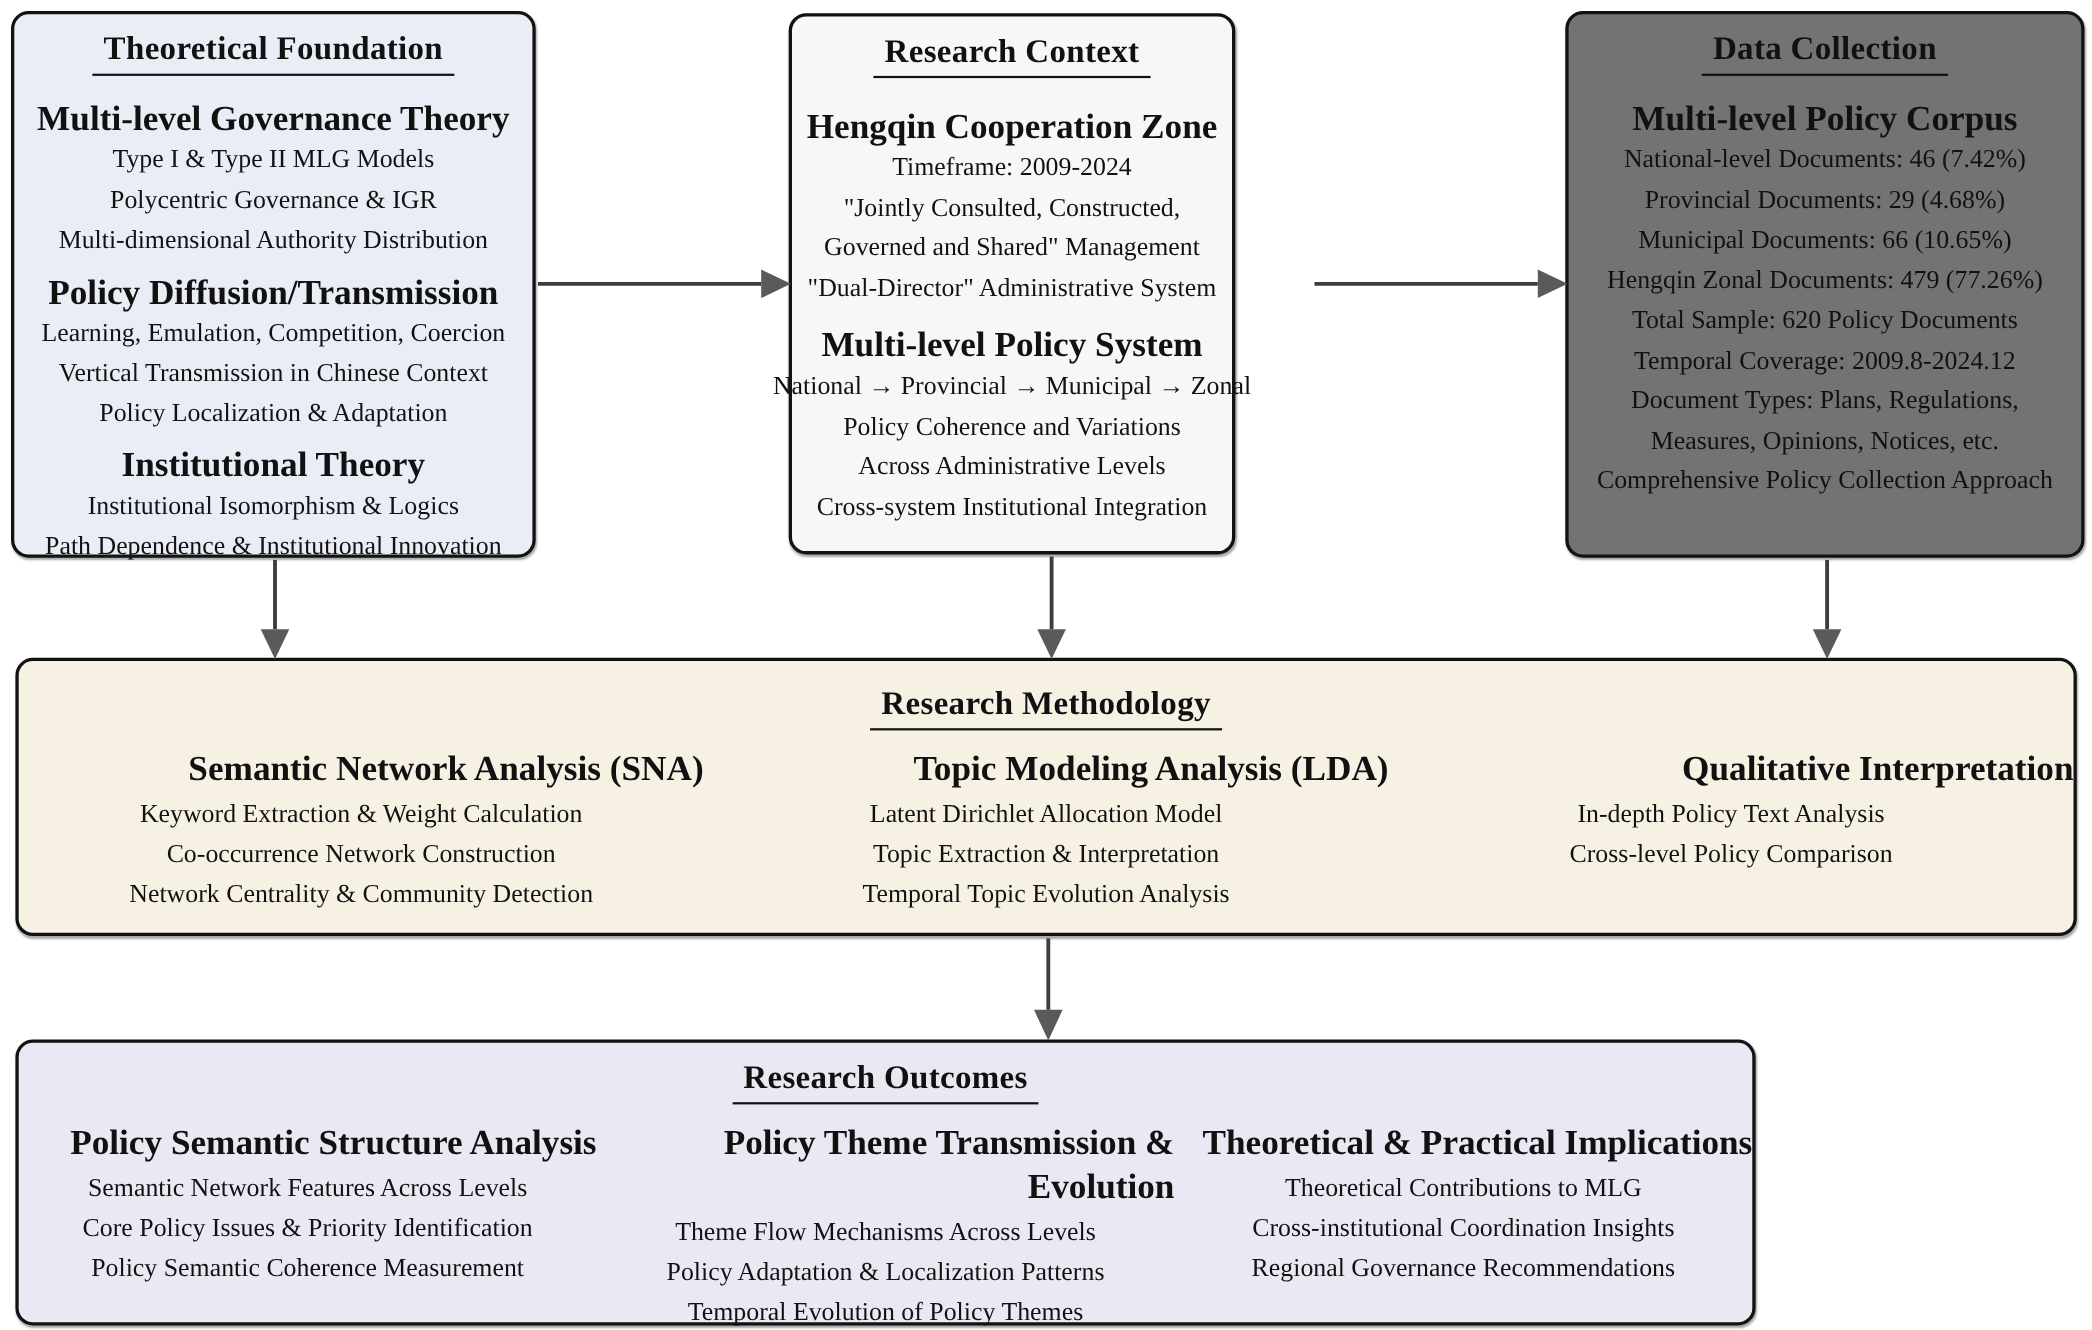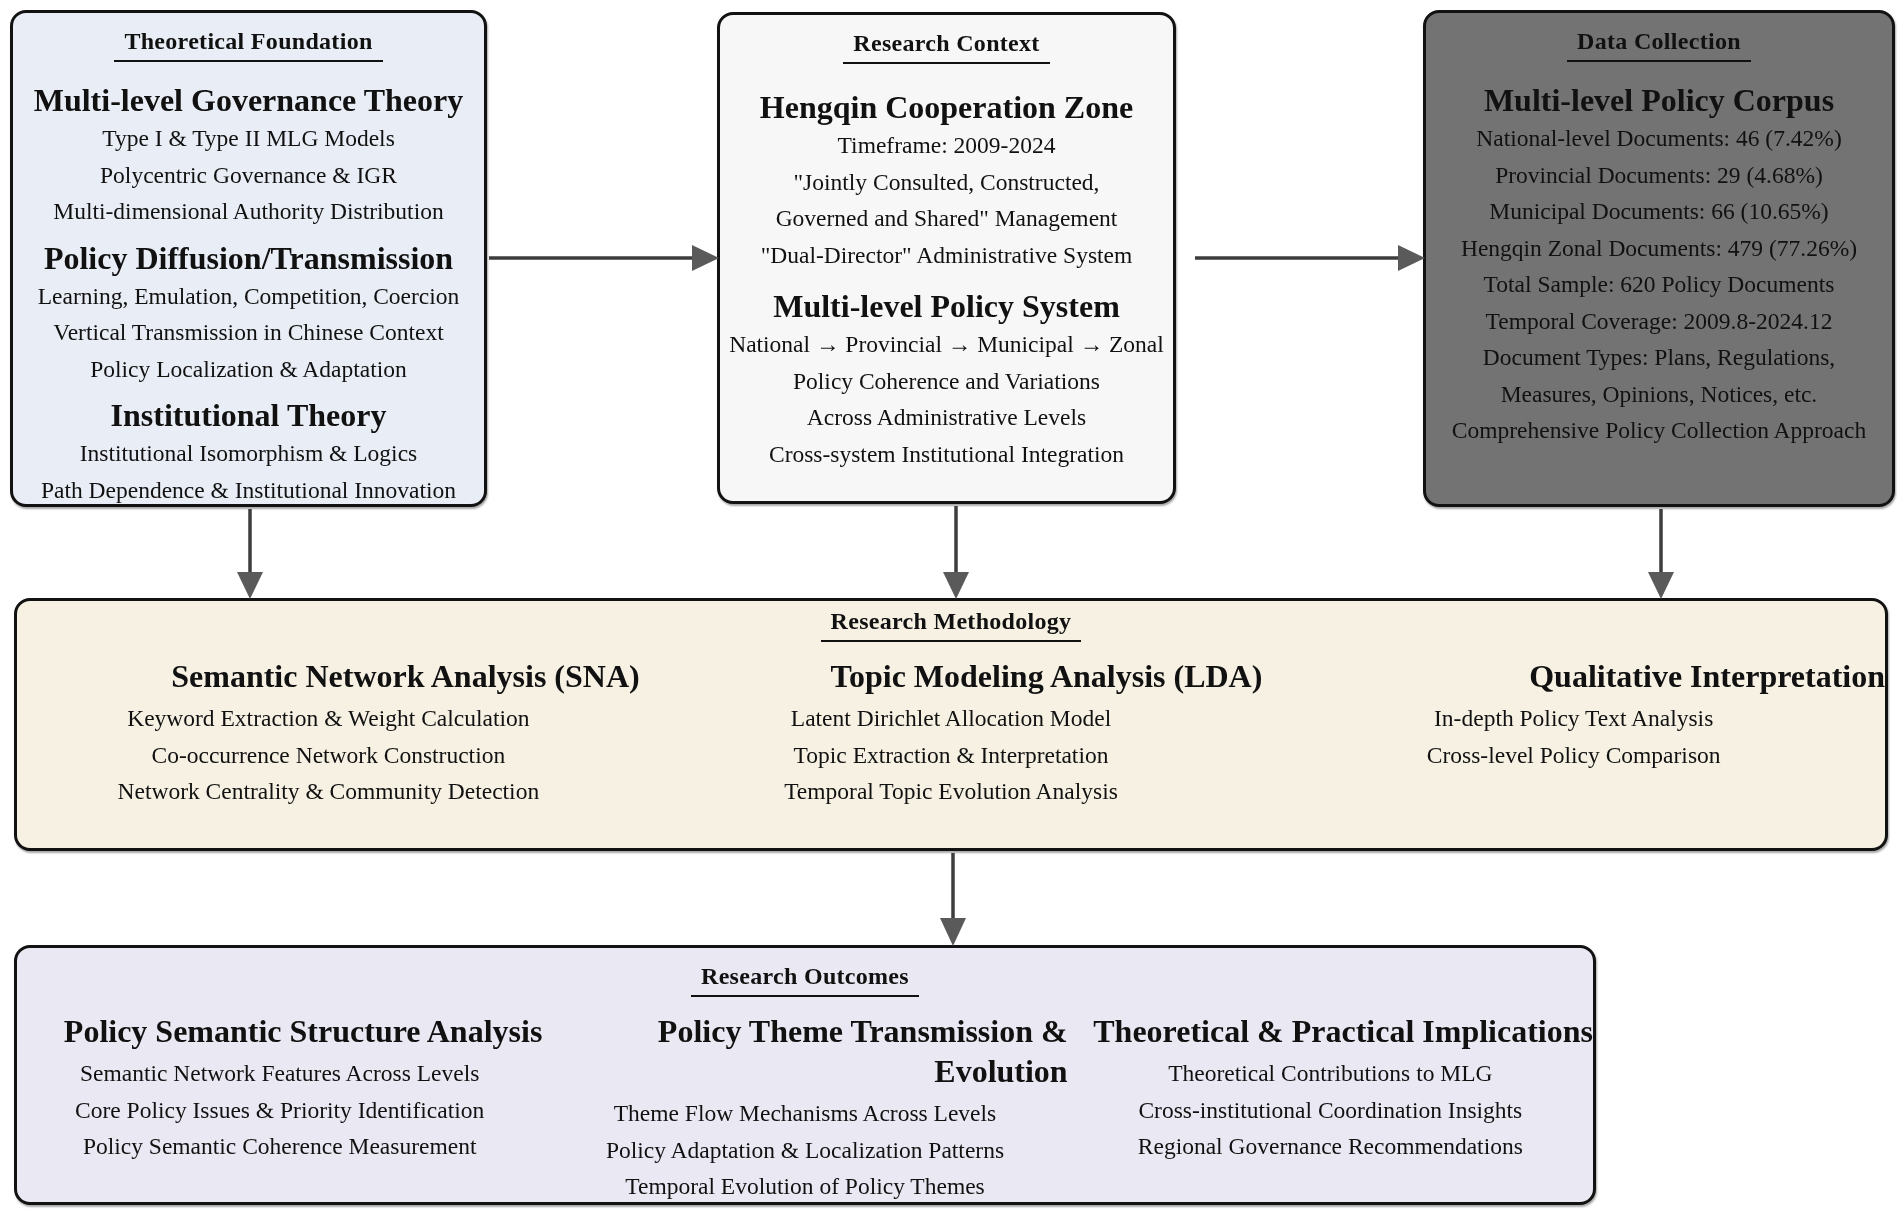--- a/index.html
+++ b/index.html
@@ -28,39 +28,39 @@
     box-shadow: 1px 2px 2px rgba(0,0,0,0.35);
     display: flex;
     flex-direction: column;
     align-items: center;
     z-index: 1;
     text-align: center;
   }
   .box-title { text-align: center; }
   .box-title span {
     display: inline-block;
-    font-size: 24px;
+    font-size: 30px;
     font-weight: bold;
     letter-spacing: 0.3px;
     border-bottom: 2.5px solid #111;
     padding: 0 10px 5px 10px;
   }
   .heading { font-size: 32px; font-weight: bold; line-height: 40px; }
   .item   { font-size: 23.5px; line-height: 36.5px; white-space: nowrap; }
 
   
   #box-theory   { left: 10px;   top: 10px; width: 477px; height: 497px; background: #e9edf5; padding-top: 15px; }
-  #box-context  { left: 717px;  top: 12px; width: 459px; height: 492px; background: #f7f7f7; padding-top: 15px; }
+  #box-context  { left: 717px;  top: 12px; width: 406px; height: 492px; background: #f7f7f7; padding-top: 15px; }
   #box-data     { left: 1423px; top: 10px; width: 472px; height: 497px; background: #737373; padding-top: 15px; }
   .box-top .box-title { margin-bottom: 10px; }
   .sec { margin-top: 8px; }
   #box-context .sec { margin-top: 13px; }
 
   
-  #box-method   { left: 14px; top: 598px;  width: 1874px; height: 253px; background: #f6f1e3; padding-top: 7px; }
+  #box-method   { left: 14px; top: 598px;  width: 1874px; height: 253px; background: #f6f1e3; padding-top: 22px; }
   #box-outcomes { left: 14px; top: 945px;  width: 1582px; height: 260px; background: #eae9f3; padding-top: 15px; }
   .cols {
     display: flex;
     width: 100%;
     margin-top: 14px;
   }
   .col { flex: 1 1 0; text-align: center; }
   .col .heading { margin-bottom: 4px; text-align: right; }
 </style>
 </head>

